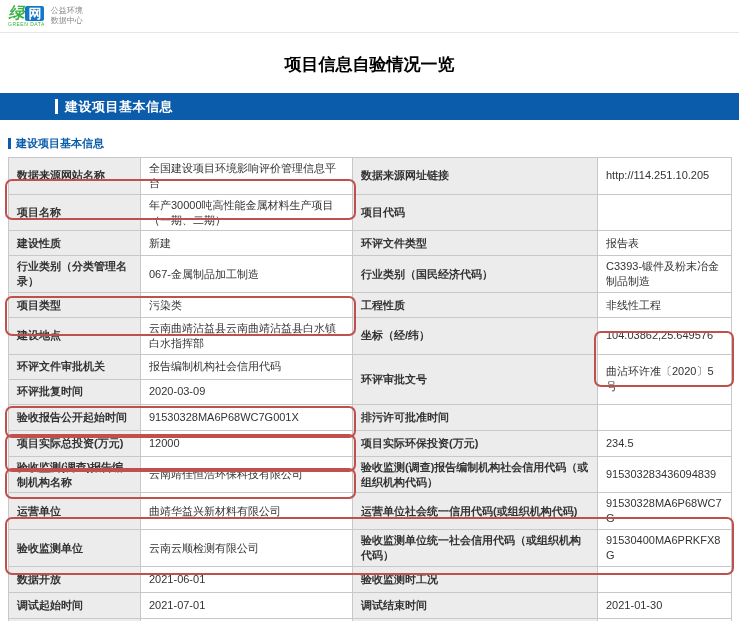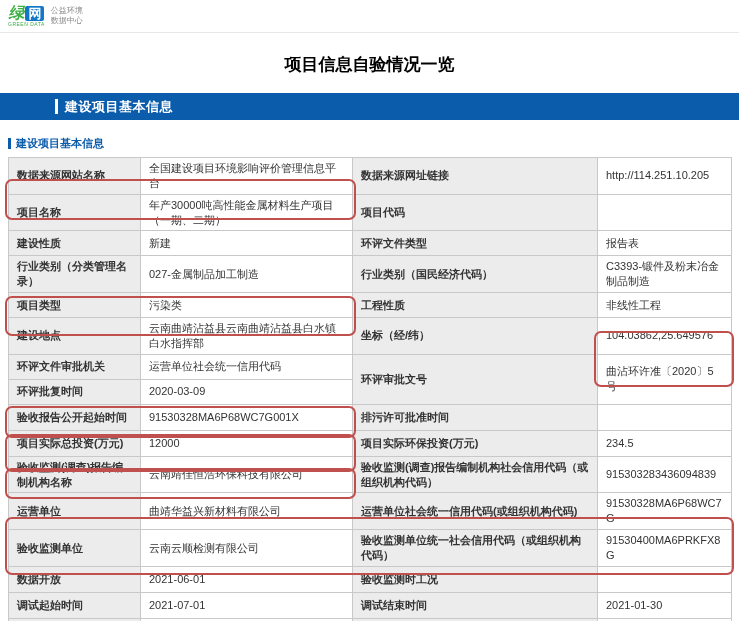--- a/index.html
+++ b/index.html
@@ -94,39 +94,39 @@
           <td class="value"></td>
         </tr>
         <tr style="height: 25px;">
           <td class="label">建设性质</td>
           <td class="value">新建</td>
           <td class="label">环评文件类型</td>
           <td class="value">报告表</td>
         </tr>
         <tr style="height: 33px;">
           <td class="label">行业类别（分类管理名录）</td>
-          <td class="value">027-金属制品加工制造</td>
+          <td class="value">067-金属制品加工制造</td>
           <td class="label">行业类别（国民经济代码）</td>
           <td class="value">C3393-锻件及粉末冶金制品制造</td>
         </tr>
         <tr style="height: 25px;">
           <td class="label">项目类型</td>
           <td class="value">污染类</td>
           <td class="label">工程性质</td>
           <td class="value">非线性工程</td>
         </tr>
         <tr style="height: 34px;">
           <td class="label">建设地点</td>
           <td class="value">云南曲靖沾益县云南曲靖沾益县白水镇白水指挥部</td>
           <td class="label">坐标（经/纬）</td>
           <td class="value">104.03862,25.649576</td>
         </tr>
         <tr style="height: 25px;">
           <td class="label">环评文件审批机关</td>
-          <td class="value">运营单位社会统一信用代码</td>
+          <td class="value">报告编制机构社会信用代码</td>
           <td class="label" rowspan="2">环评审批文号</td>
           <td class="value" rowspan="2">曲沾环许准〔2020〕5号</td>
         </tr>
         <tr style="height: 25px;">
           <td class="label">环评批复时间</td>
           <td class="value">2020-03-09</td>
         </tr>
         <tr style="height: 26px;">
           <td class="label">验收报告公开起始时间</td>
           <td class="value">91530328MA6P68WC7G001X</td>

